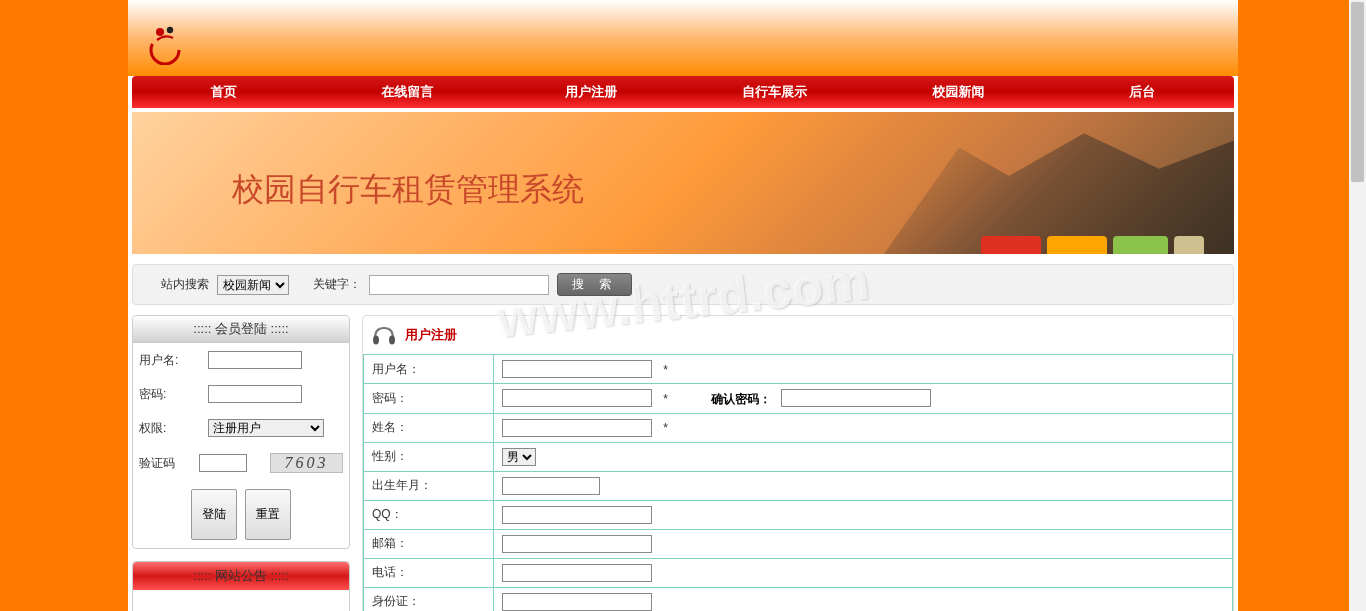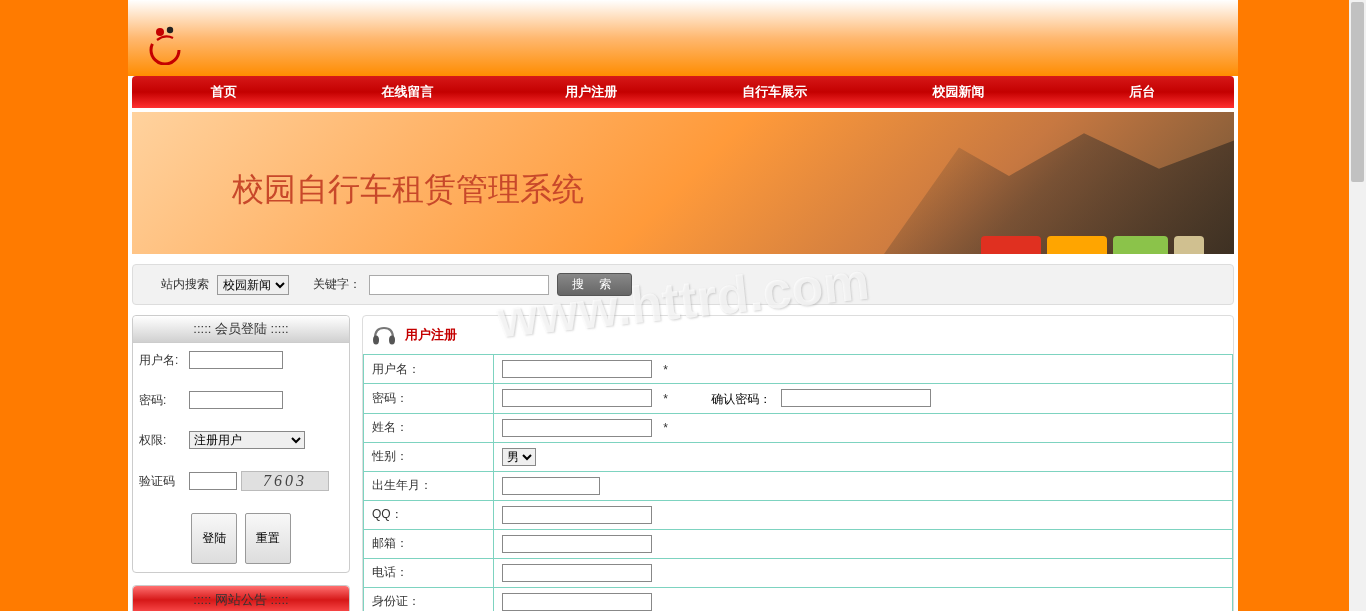--- a/index.html
+++ b/index.html
@@ -38,21 +38,21 @@
 
 
 .content { display: flex; margin: 10px 4px 0 4px; gap: 12px; }
 .sidebar { width: 218px; flex-shrink: 0; }
 .main-content { flex: 1; }
 
 
 .login-box { border: 1px solid #ccc; border-radius: 4px; background: #fff; margin-bottom: 12px; }
 .login-header { background: linear-gradient(to bottom, #fff, #d0d0d0); border-radius: 4px 4px 0 0; text-align: center; padding: 4px 0; color: #333; font-size: 13px; border-bottom: 1px solid #ccc; }
 .login-body { padding: 8px 6px; }
-.login-row { display: flex; align-items: center; margin-bottom: 22px; }
+.login-row { display: flex; align-items: center; margin-bottom: 16px; gap: 19px; }
 .login-row label { width: 50px; color: #333; }
 .login-row input[type=text], .login-row input[type=password] { width: 94px; height: 18px; border: 1px solid #888; padding: 0 2px; }
 .login-row select { width: 116px; font-size: 12px; border: 1px solid #888; }
 .captcha-row input { width: 48px !important; }
 .captcha-img { display: inline-flex; align-items: center; justify-content: center; width: 88px; height: 20px; background: #e0e0e0; border: 1px solid #bbb; font-family: "Times New Roman", serif; font-size: 16px; font-style: italic; letter-spacing: 3px; color: #444; margin-left: 4px; cursor: pointer; }
 .login-btns { text-align: center; margin-top: 6px; }
 .login-btns button { background: linear-gradient(to bottom, #f8f8f8, #ddd); border: 1px solid #999; padding: 16px 10px; font-size: 12px; cursor: pointer; border-radius: 2px; margin: 0 2px; }
 
 
 .notice-box { border: 1px solid #ccc; border-radius: 4px; background: #fff; }
@@ -63,21 +63,21 @@
 .main-panel { border: 1px solid #ddd; border-radius: 4px; background: #fff; }
 .panel-header { display: flex; align-items: center; gap: 8px; padding: 6px 8px; }
 .headphones-icon { width: 26px; height: 26px; }
 .panel-title { color: #c40000; font-weight: bold; font-size: 13px; }
 .form-table { width: 100%; border-collapse: collapse; }
 .form-table td { border: 1px solid #7dd3c0; padding: 5px 8px; vertical-align: middle; }
 .form-table .label-cell { width: 130px; color: #333; }
 .form-table input[type=text], .form-table input[type=password] { width: 150px; height: 18px; border: 1px solid #888; padding: 0 2px; }
 .form-table select { border: 1px solid #888; font-size: 12px; }
 .req-star { margin-left: 8px; color: #333; }
-.confirm-label { margin-left: 40px; margin-right: 6px; }
+.confirm-label { margin-left: 40px; margin-right: 6px; font-weight: bold; }
 
 .watermark { position: absolute; left: 50%; top: 270px; transform: translateX(-50%) rotate(-6deg); pointer-events: none; font-size: 52px; font-family: Arial, sans-serif; font-weight: bold; color: rgba(255,255,255,0.7); text-shadow: 1px 1px 2px rgba(150,150,150,0.4); white-space: nowrap; }
 </style>
 </head>
 <body>
 
 <div class="page-wrapper">
   <div class="main-container">
 
     <div class="header-top">

